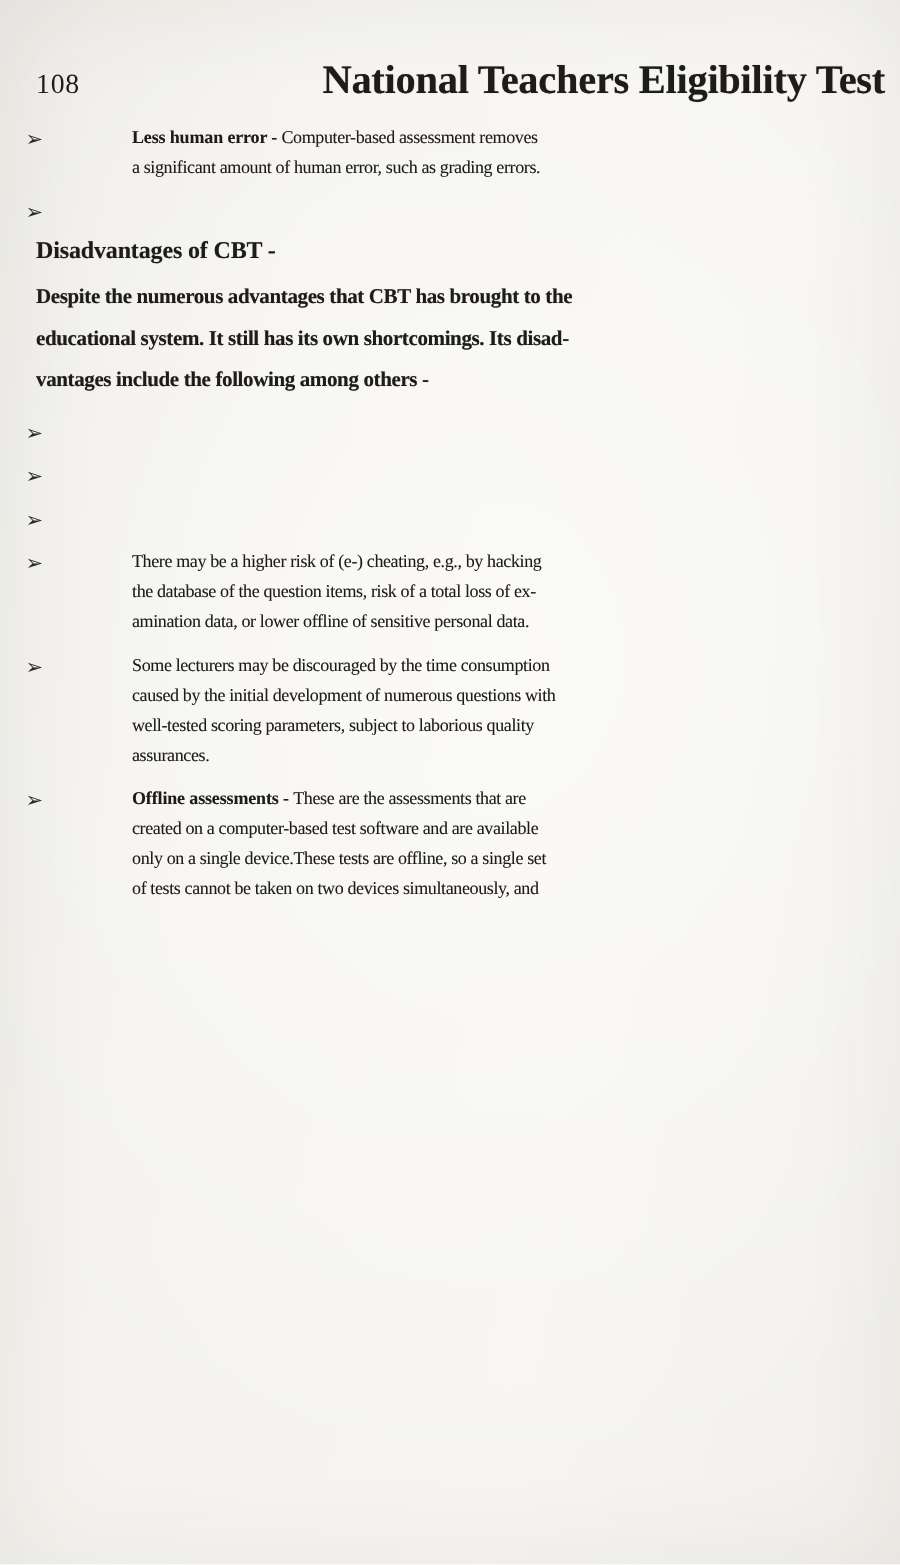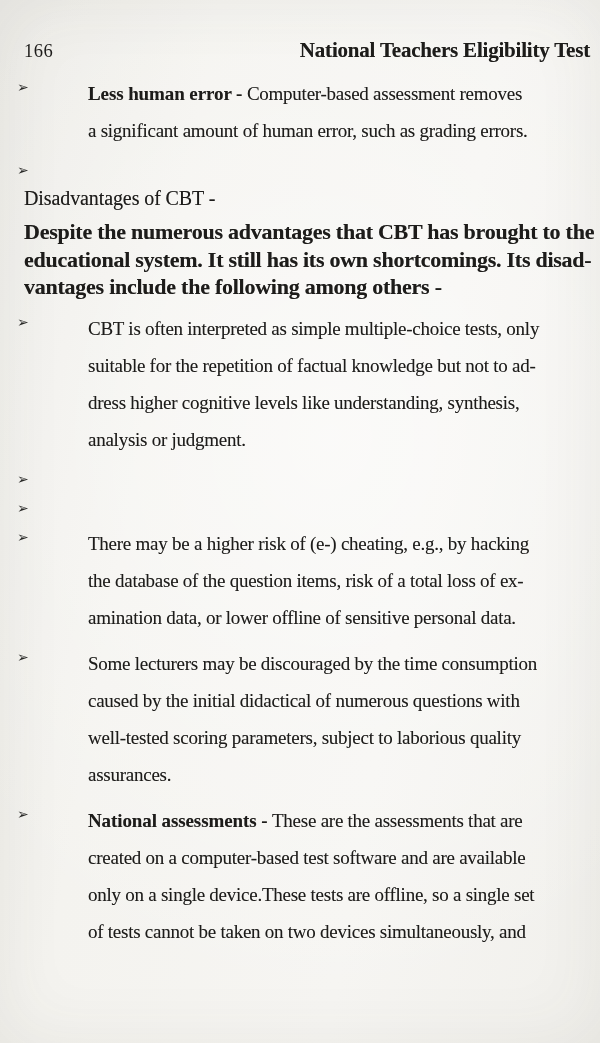--- a/index.html
+++ b/index.html
@@ -24,73 +24,73 @@
     align-items: baseline;
     padding-left: 9px;
     margin-bottom: 12px;
   }
   .page-number {
     font-size: 18.5px;
     letter-spacing: 0.5px;
   }
   .book-title {
     font-weight: bold;
-    font-size: 21px;
+    font-size: 27px;
     letter-spacing: -0.2px;
     text-shadow: 0 0 0.5px rgba(20,20,20,0.5);
   }
   .bullet {
     display: flex;
     margin-bottom: 9px;
   }
   .marker {
     flex: 0 0 73px;
     font-family: "DejaVu Sans", sans-serif;
     font-size: 14px;
     padding-top: 4px;
     padding-left: 2px;
     color: #2a2a28;
   }
   .bullet-text {
-    font-size: 19px;
-    line-height: 37px;
+    font-size: 12px;
+    line-height: 20px;
     white-space: pre;
     letter-spacing: -0.25px;
     text-shadow: 0 0 0.4px rgba(25,25,25,0.35);
   }
   .lead {
     font-weight: bold;
     letter-spacing: -0.1px;
   }
   .section-heading {
-    font-weight: normal;
-    font-size: 20px;
+    font-weight: bold;
+    font-size: 16px;
     letter-spacing: -0.1px;
     margin: 1px 0 8px;
     padding-left: 9px;
     text-shadow: 0 0 0.5px rgba(20,20,20,0.45);
   }
   .intro {
     font-weight: bold;
-    font-size: 22px;
+    font-size: 14px;
     line-height: 27.5px;
     white-space: pre;
     letter-spacing: -0.25px;
     margin-bottom: 9px;
     padding-left: 9px;
     text-shadow: 0 0 0.5px rgba(20,20,20,0.45);
   }
 </style>
 </head>
 <body>
 
 <div class="page">
 
   <div class="header-row">
-    <span class="page-number">166</span>
+    <span class="page-number">108</span>
     <span class="book-title">National Teachers Eligibility Test</span>
   </div>
 
   <div class="bullet">
     <span class="marker">➢</span>
     <div class="bullet-text"><span class="lead">Less human error - </span><span>Computer-based assessment removes
 a significant amount of human error, such as grading errors.</span></div>
   </div>
 
   <div class="bullet">
@@ -98,51 +98,47 @@
   </div>
 
   <div class="section-heading">Disadvantages of CBT -</div>
 
   <div class="intro">Despite the numerous advantages that CBT has brought to the
 educational system. It still has its own shortcomings. Its disad-
 vantages include the following among others -</div>
 
   <div class="bullet">
     <span class="marker">➢</span>
-    <div class="bullet-text"><span>CBT is often interpreted as simple multiple-choice tests, only
-suitable for the repetition of factual knowledge but not to ad-
-dress higher cognitive levels like understanding, synthesis,
-analysis or judgment.</span></div>
   </div>
 
   <div class="bullet">
     <span class="marker">➢</span>
   </div>
 
   <div class="bullet">
     <span class="marker">➢</span>
   </div>
 
   <div class="bullet">
     <span class="marker">➢</span>
     <div class="bullet-text"><span>There may be a higher risk of (e-) cheating, e.g., by hacking
 the database of the question items, risk of a total loss of ex-
 amination data, or lower offline of sensitive personal data.</span></div>
   </div>
 
   <div class="bullet">
     <span class="marker">➢</span>
     <div class="bullet-text"><span>Some lecturers may be discouraged by the time consumption
-caused by the initial didactical of numerous questions with
+caused by the initial development of numerous questions with
 well-tested scoring parameters, subject to laborious quality
 assurances.</span></div>
   </div>
 
 
   <div class="bullet">
     <span class="marker">➢</span>
-    <div class="bullet-text"><span class="lead">National assessments - </span><span>These are the assessments that are
+    <div class="bullet-text"><span class="lead">Offline assessments - </span><span>These are the assessments that are
 created on a computer-based test software and are available
 only on a single device.These tests are offline, so a single set
 of tests cannot be taken on two devices simultaneously, and</span></div>
   </div>
 
 </div>
 
 </body></html>

